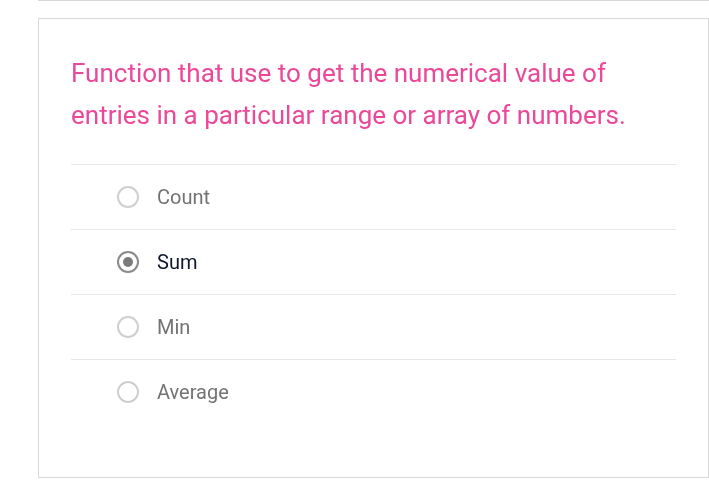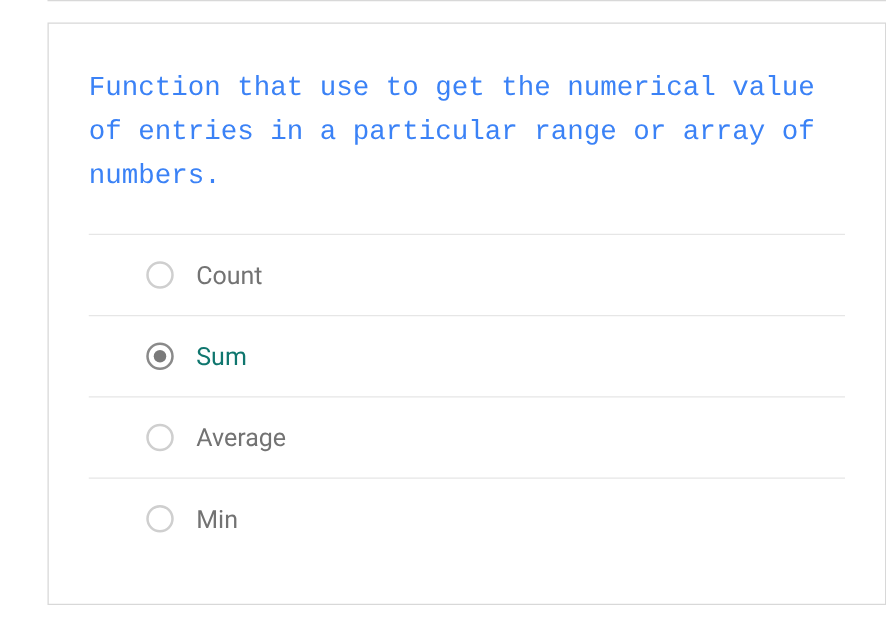--- a/index.html
+++ b/index.html
@@ -17,26 +17,25 @@
     }
     .card {
       margin-left: 38px;
       margin-top: 16px;
       border: 1px solid #d8d8d8;
       background: #fff;
       padding: 34px 32px 36px 32px;
       min-height: 460px;
     }
     .question-text {
-      font-size: 22px;
-      color: #3b82f6;
+      font-size: 26px;
+      color: #ec4899;
       line-height: 1.6;
       margin-bottom: 28px;
       font-weight: 400;
-      font-family: Liberation Mono, monospace;
     }
     .options {
       border-top: 1px solid #e6e6e6;
     }
     .option-row {
       display: flex;
       align-items: center;
       padding: 20px 0 20px 46px;
       border-bottom: 1px solid #e6e6e6;
       cursor: pointer;
@@ -63,21 +62,21 @@
       top: 50%;
       left: 50%;
       width: 10px;
       height: 10px;
       background: #7a7a7a;
       border-radius: 50%;
       transform: translate(-50%, -50%);
     }
     .option-label {
       font-size: 20px;
-      color: #0f766e;
+      color: #0f172a;
     }
     .option-label.placeholder {
       color: #737373;
     }
   </style>
 </head>
 <body>
 
 <div class="top-divider"></div>
 
@@ -91,22 +90,22 @@
       <span class="option-label placeholder">Count</span>
     </div>
 
     <div class="option-row">
       <span class="radio selected"></span>
       <span class="option-label">Sum</span>
     </div>
 
     <div class="option-row">
       <span class="radio"></span>
-      <span class="option-label placeholder">Average</span>
+      <span class="option-label placeholder">Min</span>
     </div>
 
     <div class="option-row">
       <span class="radio"></span>
-      <span class="option-label placeholder">Min</span>
+      <span class="option-label placeholder">Average</span>
     </div>
 
   </div>
 </div>
 
 </body></html>

